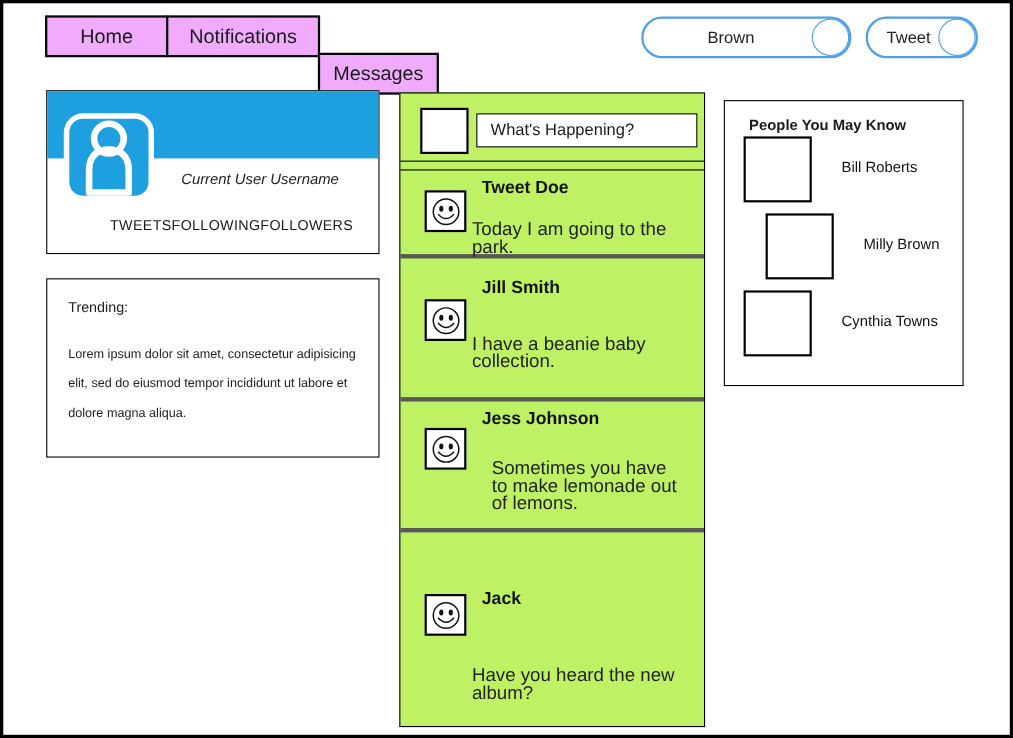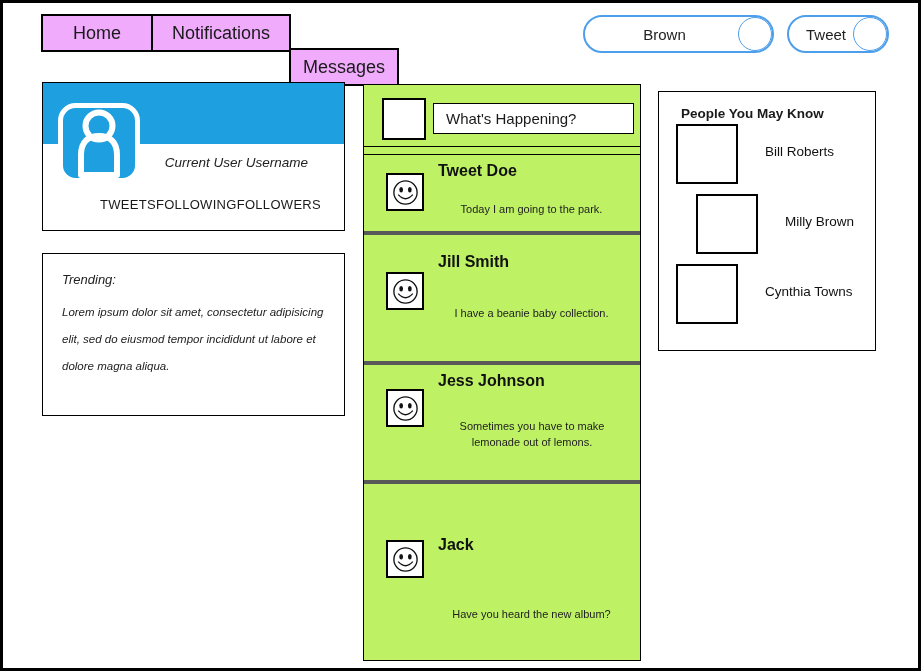--- a/index.html
+++ b/index.html
@@ -50,24 +50,24 @@
   }
   .profile-stats {
     position:absolute; left:27px; right:32px; top:114px;
     display:flex; justify-content:space-between; font-size:13px; letter-spacing:.3px;margin-left:30px;
   }
   .profile-stats span { cursor:pointer; }
 
   
   .trending {
     position:absolute; left:39px; top:250px; width:303px; height:163px;
-    border:1.5px solid #000; padding:18px 8px 0 19px;font-style:italic;
+    border:1.5px solid #000; padding:18px 8px 0 19px;
   }
   .trending-title { font-size:13px; color:#222; }
-  .trending-body { margin-top:12px; font-size:11.5px; line-height:27px; color:#222; }
+  .trending-body { margin-top:22px; font-size:11.5px; line-height:27px; color:#222; }
 
   
   .feed-column {
     position:absolute; left:360px; top:81px; width:278px; height:577px;
     border:1.5px solid #000; background:#bef264; display:flex; flex-direction:column;
   }
   .composer { position:relative; flex:none; height:62px; border-bottom:1.5px solid #000; }
   .composer-square {
     position:absolute; left:18px; top:13px; width:44px; height:42px;
     border:2px solid #000; background:#fff;
@@ -85,21 +85,21 @@
   .tweet-1 { height:126px; }
   .tweet-2 { height:115px; }
   .tweet-3 { flex:1;margin-top:32px; }
   .sep { flex:none; height:4px; background:var(--sep,#595959); }
   .tweet-name { position:absolute; left:74px; font-size:16px; font-weight:bold; color:#111; }
   .tweet-pfp {
     position:absolute; left:22px; width:38px; height:38px;
     border:2px solid #000; background:#fff;
     display:flex; align-items:center; justify-content:center;
   }
-  .tweet-msg { position:absolute; left:65px; width:205px; text-align:center; font-size:11px; color:#222; line-height:16px; }
+  .tweet-msg { position:absolute; left:65px; width:205px; text-align:left; font-size:17px; color:#222; line-height:16px; }
   .tweet-0 .tweet-name{top:7px;}  .tweet-0 .tweet-pfp{top:18px;}  .tweet-0 .tweet-msg{top:46px;}
   .tweet-1 .tweet-name{top:18px;} .tweet-1 .tweet-pfp{top:37px;}  .tweet-1 .tweet-msg{top:70px;}
   .tweet-2 .tweet-name{top:7px;}  .tweet-2 .tweet-pfp{top:24px;}  .tweet-2 .tweet-msg{top:53px; left:83px; width:170px;}
   .tweet-3 .tweet-name{top:20px;} .tweet-3 .tweet-pfp{top:24px;}  .tweet-3 .tweet-msg{top:90px;}
   .smiley { display:block; }
 
   
   .people-panel {
     position:absolute; left:655px; top:88px; width:218px; height:260px;
     border:1.5px solid #000;

